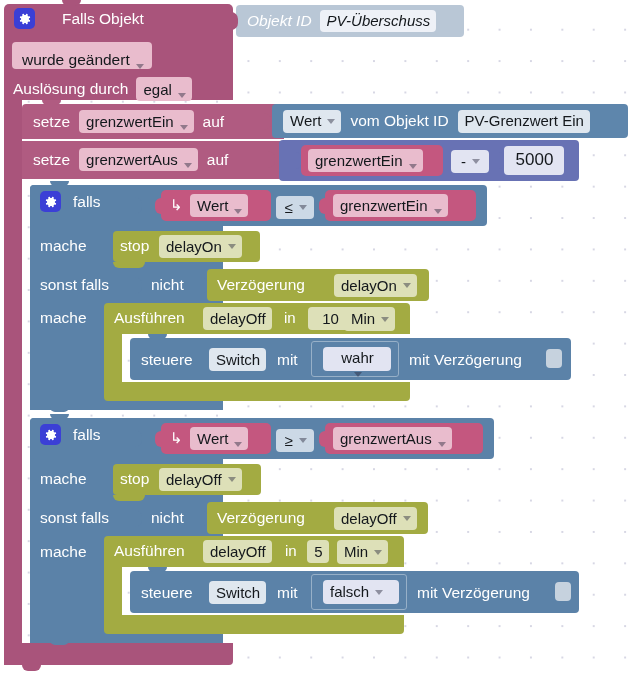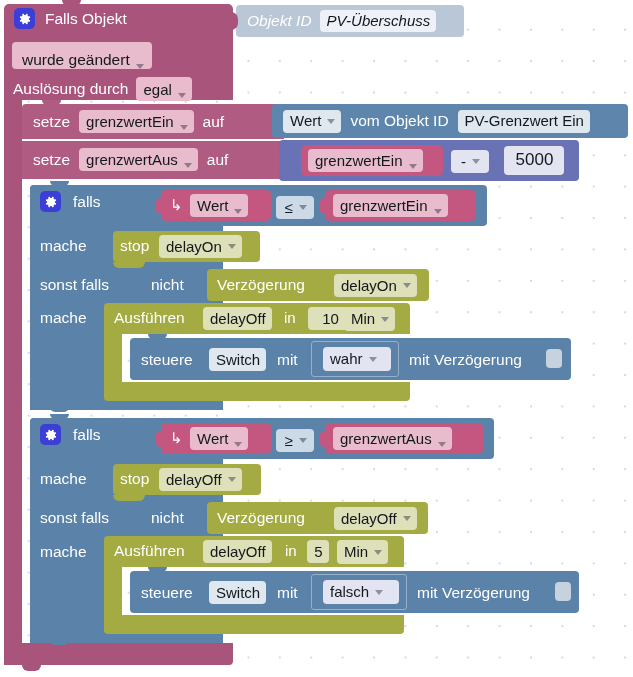--- a/index.html
+++ b/index.html
@@ -62,21 +62,21 @@
   <div class="blk b-mauve" style="left:4px;top:4px;width:229px;height:652px;border-radius:5px;"></div>
 
   <div class="blk b-mauve" style="left:4px;top:643px;width:229px;height:22px;border-radius:0 4px 4px 0;"></div>
   <div class="blk b-mauve" style="left:22px;top:665px;width:19px;height:6px;border-radius:0 0 7px 7px;"></div>
 
   <div class="blk" style="left:22px;top:100px;width:211px;height:543px;background:#ffffff;
               background-image:radial-gradient(#d7d7e4 1.35px, transparent 1.4px);
               background-size:31.4px 31.4px;background-position:-9px -14px;"></div>
   <div class="blk b-mauve" style="left:62px;top:0px;width:19px;height:6px;border-radius:0 0 7px 7px;"></div>
 
-  <div class="blk row" style="left:14px;top:8px;gap:10px;">
+  <div class="blk row" style="left:14px;top:8px;gap:27px;">
     <span class="gear">
       <svg width="14" height="14" viewBox="0 0 24 24" aria-hidden="true">
         <path fill="#ffffff" d="M12 8.2a3.8 3.8 0 1 0 0 7.6 3.8 3.8 0 0 0 0-7.6zm0 5.9a2.1 2.1 0 1 1 0-4.2 2.1 2.1 0 0 1 0 4.2z"></path>
         <path fill="#ffffff" d="M20.3 13.6l-1.6-.3a6.9 6.9 0 0 0 0-2.6l1.6-.3a.6.6 0 0 0 .5-.7l-.4-1.9a.6.6 0 0 0-.7-.5l-1.6.4a6.9 6.9 0 0 0-1.8-1.8l.4-1.6a.6.6 0 0 0-.5-.7l-1.9-.4a.6.6 0 0 0-.7.5l-.3 1.6a6.9 6.9 0 0 0-2.6 0l-.3-1.6a.6.6 0 0 0-.7-.5l-1.9.4a.6.6 0 0 0-.5.7l.4 1.6a6.9 6.9 0 0 0-1.8 1.8l-1.6-.4a.6.6 0 0 0-.7.5l-.4 1.9a.6.6 0 0 0 .5.7l1.6.3a6.9 6.9 0 0 0 0 2.6l-1.6.3a.6.6 0 0 0-.5.7l.4 1.9a.6.6 0 0 0 .7.5l1.6-.4a6.9 6.9 0 0 0 1.8 1.8l-.4 1.6a.6.6 0 0 0 .5.7l1.9.4a.6.6 0 0 0 .7-.5l.3-1.6a6.9 6.9 0 0 0 2.6 0l.3 1.6a.6.6 0 0 0 .7.5l1.9-.4a.6.6 0 0 0 .5-.7l-.4-1.6a6.9 6.9 0 0 0 1.8-1.8l1.6.4a.6.6 0 0 0 .7-.5l.4-1.9a.6.6 0 0 0-.5-.7z"></path>
       </svg>
     </span>
     <span class="lbl">Falls Objekt</span>
   </div>
 
   <div class="blk b-lblue" style="left:236px;top:5px;width:228px;height:32px;border-radius:4px;
@@ -222,21 +222,21 @@
     <span class="caret"></span>
   </span>
 
   <div class="blk b-steel" style="left:130px;top:338px;width:441px;height:42px;border-radius:4px;"></div>
   <div class="blk b-steel" style="left:148px;top:334px;width:19px;height:5px;border-radius:0 0 7px 7px;"></div>
   <span class="blk lbl" style="left:141px;top:352px;">steuere</span>
   <span class="blk field f-steel" style="left:209px;top:348px;height:23px;">Switch</span>
   <span class="blk lbl" style="left:277px;top:352px;">mit</span>
   <div class="blk" style="left:311px;top:341px;width:88px;height:36px;border:1px solid #97b0c8;border-radius:3px;"></div>
   <div class="blk b-steel" style="left:315px;top:351px;width:9px;height:17px;border-radius:0 7px 7px 0;"></div>
-  <span class="blk field f-lav" style="left:323px;top:347px;height:24px;width:68px;">
+  <span class="blk field f-lav" style="left:323px;top:347px;height:24px;width:68px;flex-direction:column;">
     <span>wahr</span>
     <span class="caret"></span>
   </span>
   <span class="blk lbl" style="left:409px;top:352px;">mit Verzögerung</span>
   <span class="blk chk" style="left:546px;top:349px;"></span>
 
   <div class="blk b-steel" style="left:30px;top:418px;width:193px;height:222px;border-radius:4px;"></div>
   <div class="blk b-steel" style="left:50px;top:414px;width:19px;height:5px;border-radius:0 0 7px 7px;"></div>
   <div class="blk b-steel" style="left:30px;top:418px;width:464px;height:41px;border-radius:4px;"></div>
 

